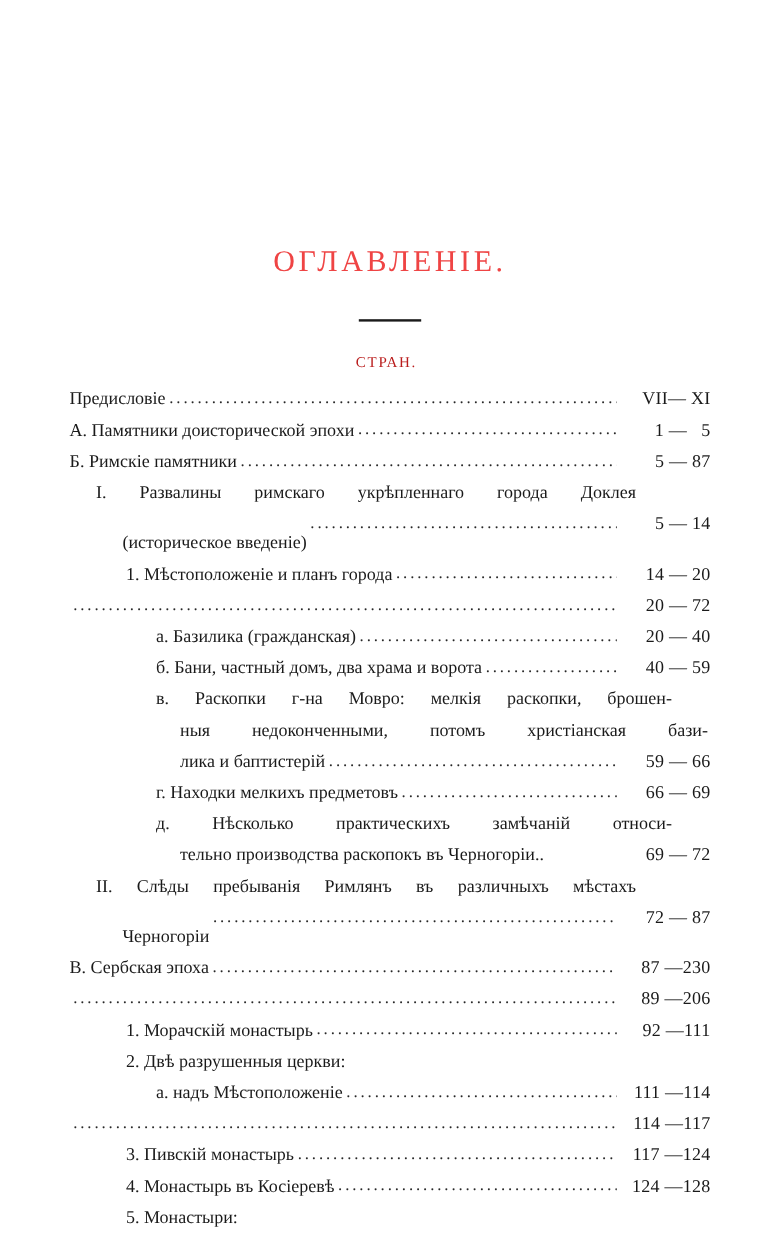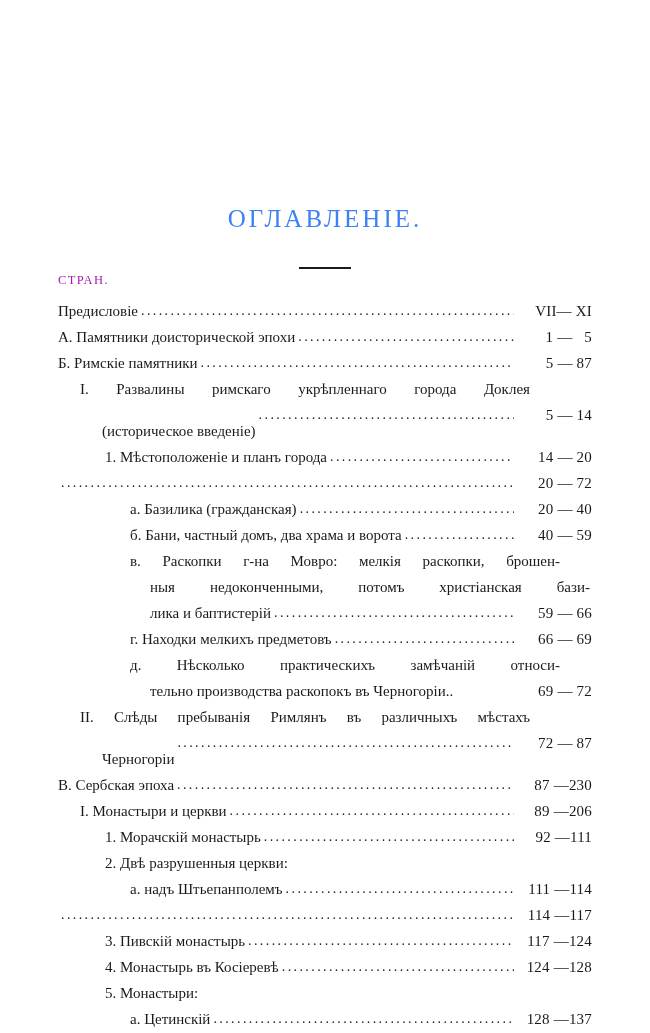--- a/index.html
+++ b/index.html
@@ -22,38 +22,39 @@
     height: 1033px;
     box-sizing: border-box;
     padding: 0 58px;
   }
   .title {
     text-align: center;
     font-size: 25px;
     letter-spacing: 3px;
     margin-top: 205px;
     font-weight: normal;
-    color: #3b82f6;
+    color: #ef4444;
   }
   .rule-wrap {
     text-align: center;
     margin-top: 22px;
   }
   .rule {
     display: inline-block;
     width: 52px;
     height: 2px;
     background: #1a1a1a;
   }
   .col-head {
-    text-align: left;
+    text-align: center;
     font-size: 12.5px;
     letter-spacing: 1.4px;
+    margin-top: 22px;
     padding-right: 6px;
-    color: #a21caf;
+    color: #b91c1c;
   }
   .toc {
     margin-top: 10px;
   }
   .row {
     display: flex;
     align-items: flex-start;
     font-size: 15px;
     line-height: 26px;
     margin-bottom: 0px;
@@ -223,36 +224,35 @@
         <div class="label wrap-1">Черногоріи</div>
         <div class="leaders">........................................................................................................................................................................................................</div>
         <div class="pages">72 — 87</div>
       </div>
       <div class="row">
         <div class="label indent-0">В. Сербская эпоха</div>
         <div class="leaders">........................................................................................................................................................................................................</div>
         <div class="pages">87 —230</div>
       </div>
       <div class="row">
-        <div class="label indent-1">I. Монастыри и церкви</div>
         <div class="leaders">........................................................................................................................................................................................................</div>
         <div class="pages">89 —206</div>
       </div>
       <div class="row">
         <div class="label indent-2">1. Морачскій монастырь</div>
         <div class="leaders">........................................................................................................................................................................................................</div>
         <div class="pages">92 —111</div>
       </div>
       <div class="row">
         <div class="label indent-2">2. Двѣ разрушенныя церкви:</div>
         <div class="leaders"></div>
         <div class="pages"></div>
       </div>
       <div class="row">
-        <div class="label indent-3">а. надъ Штьепанполемъ</div>
+        <div class="label indent-3">а. надъ Мѣстоположеніе</div>
         <div class="leaders">........................................................................................................................................................................................................</div>
         <div class="pages">111 —114</div>
       </div>
       <div class="row">
         <div class="leaders">........................................................................................................................................................................................................</div>
         <div class="pages">114 —117</div>
       </div>
       <div class="row">
         <div class="label indent-2">3. Пивскій монастырь</div>
         <div class="leaders">........................................................................................................................................................................................................</div>

